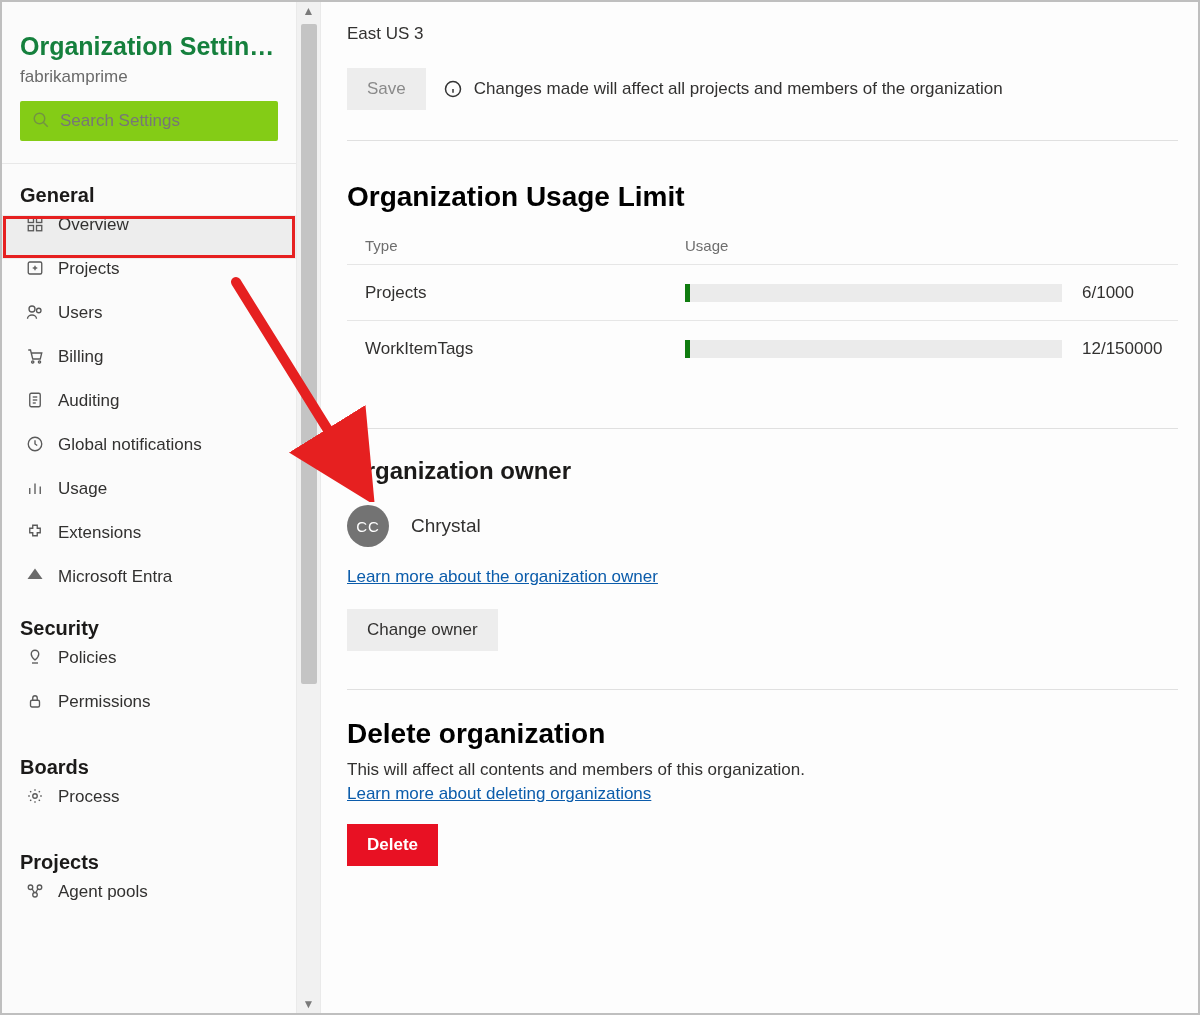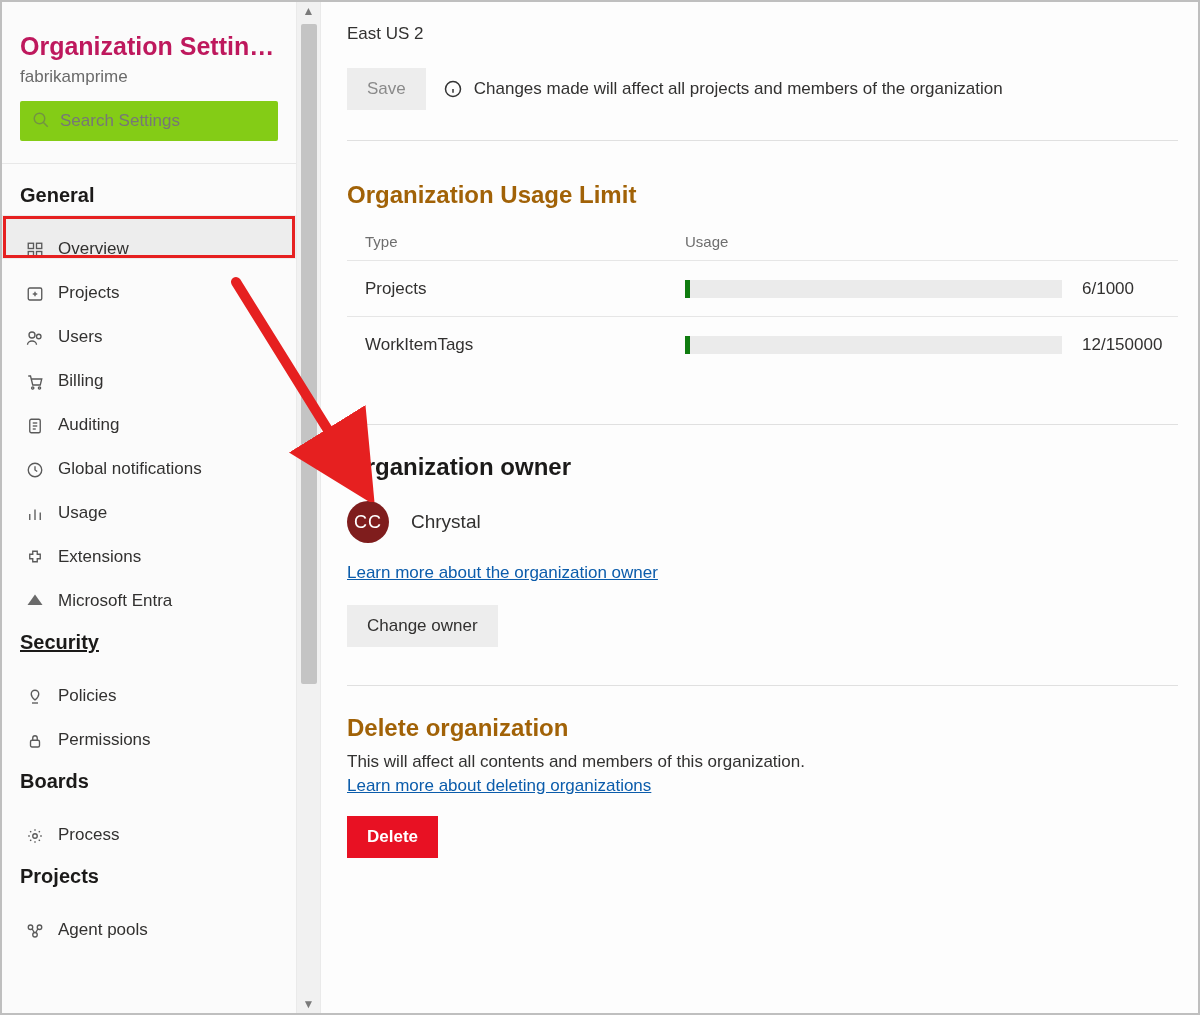--- a/index.html
+++ b/index.html
@@ -28,21 +28,21 @@
     background: #fbfbfb;
     border-right: 1px solid #eaeaea;
     padding: 30px 0 0 0;
     position: relative;
     overflow: hidden;
   }
   .sidebar-inner { padding: 0 18px; }
   .sidebar-title {
     font-size: 25px;
     font-weight: 600;
-    color: #be185d;
+    color: #15803d;
     white-space: nowrap;
     overflow: hidden;
     text-overflow: ellipsis;
   }
   .sidebar-sub {
     margin-top: 6px;
     font-size: 17px;
     color: #6a6a6a;
   }
   .search-wrap {
@@ -61,21 +61,21 @@
   }
   .search-input::placeholder { color: #777; }
 
   .divider { height: 1px; background: #e8e8e8; margin: 22px 0 14px; }
 
   .group-head {
     font-size: 20px; font-weight: 600; color: #1b1a19;
     padding: 6px 18px 8px 18px;
   }
   .nav-item {
-    display: flex; align-items: flex-end;
+    display: flex; align-items: flex-start;
     height: 44px;
     padding: 0 18px 0 24px;
     font-size: 17px;
     color: #323130;
     cursor: pointer;
   }
   .nav-item.selected {
     background: #ededed;
   }
   .nav-item.highlighted {
@@ -126,42 +126,42 @@
     background: #ededed; color: #323130;
   }
   .btn.disabled { color: #8a8a8a; cursor: default; }
   .btn.danger { background: #e81123; color: #fff; font-weight: 600; }
   .info-icon { margin: 0 12px 0 18px; color: #444; display: inline-flex; }
   .info-text { font-size: 17px; color: #323130; }
 
   .hr { height: 1px; background: #e0e0e0; margin: 0 0 40px 0; }
   .hr.tight { margin: 0 0 28px 0; }
 
-  .h2 { font-size: 24px; font-weight: 600; color: #a16207; margin-bottom: 24px; }
+  .h2 { font-size: 28px; font-weight: 600; color: #000000; margin-bottom: 24px; }
   .h3 { font-size: 24px; font-weight: 600; color: #1b1a19; margin-bottom: 20px; }
 
   
   .usage-head { display: flex; color: #6e6e6e; font-size: 15px; padding: 0 0 10px 18px; }
   .usage-head .c1 { width: 320px; }
   .usage-row {
     display: flex; align-items: center; height: 56px;
     border-top: 1px solid #e6e6e6; padding-left: 18px;
   }
   .usage-row .c1 { width: 320px; font-size: 17px; }
   .usage-row .c2 { flex: 1; display: flex; align-items: center; }
   .bar { flex: 1; height: 18px; background: #ebebeb; position: relative; margin-right: 20px; }
   .bar-fill { position: absolute; left: 0; top: 0; bottom: 0; background: #107c10; }
   .usage-val { font-size: 17px; white-space: nowrap; min-width: 96px; }
 
   .owner-row { display: flex; align-items: center; margin-bottom: 20px; }
   .avatar {
     width: 42px; height: 42px; border-radius: 50%;
-    background: #7f1d1d; color: #fff;
+    background: #737373; color: #fff;
     display: flex; align-items: center; justify-content: center;
-    font-size: 18px; letter-spacing: 1px; margin-right: 22px;
+    font-size: 15px; letter-spacing: 1px; margin-right: 22px;
   }
   .owner-name { font-size: 19px; }
 
   .link { color: #0b5cab; text-decoration: underline; font-size: 17px; cursor: pointer; }
   .block { margin-bottom: 22px; }
 
   .delete-desc { font-size: 17px; color: #323130; margin-bottom: 4px; }
 
   
   .arrow-svg {
@@ -276,21 +276,21 @@
           <span class="nav-label">Extensions</span>
         </div>
         <div class="nav-item">
           <span class="nav-icon">
             <svg width="18" height="18" viewBox="0 0 24 24" fill="currentColor">
               <path d="M12 2 L22 16 H2 Z" opacity="0.9"></path>
             </svg>
           </span>
           <span class="nav-label">Microsoft Entra</span>
         </div>
-        <div class="group-head" style="margin-top: 14px; text-decoration: underline;">Security</div>
+        <div class="group-head" style="">Security</div>
         <div class="nav-item">
           <span class="nav-icon">
             <svg width="18" height="18" viewBox="0 0 24 24" fill="none" stroke="currentColor" stroke-width="1.8">
               <path d="M12 3a5 5 0 0 1 5 5c0 4-5 8-5 8s-5-4-5-8a5 5 0 0 1 5-5z"></path>
               <line x1="8" y1="20" x2="16" y2="20"></line>
             </svg>
           </span>
           <span class="nav-label">Policies</span>
         </div>
         <div class="nav-item">
@@ -328,21 +328,21 @@
   </div>
 
   <div class="scroll-strip">
     <div class="scroll-arrow top">▲</div>
     <div class="scroll-thumb"></div>
     <div class="scroll-arrow bottom">▼</div>
   </div>
 
   <div class="main">
 
-    <div class="region-text">East US 2</div>
+    <div class="region-text">East US 3</div>
 
     <div class="save-row">
       <button class="btn disabled">Save</button>
       <span class="info-icon">
         <svg width="18" height="18" viewBox="0 0 24 24" fill="none" stroke="#333" stroke-width="2">
           <circle cx="12" cy="12" r="10"></circle>
             <line x1="12" y1="8" x2="12" y2="8"></line>
             <line x1="12" y1="12" x2="12" y2="17"></line>
         </svg>
       </span>

